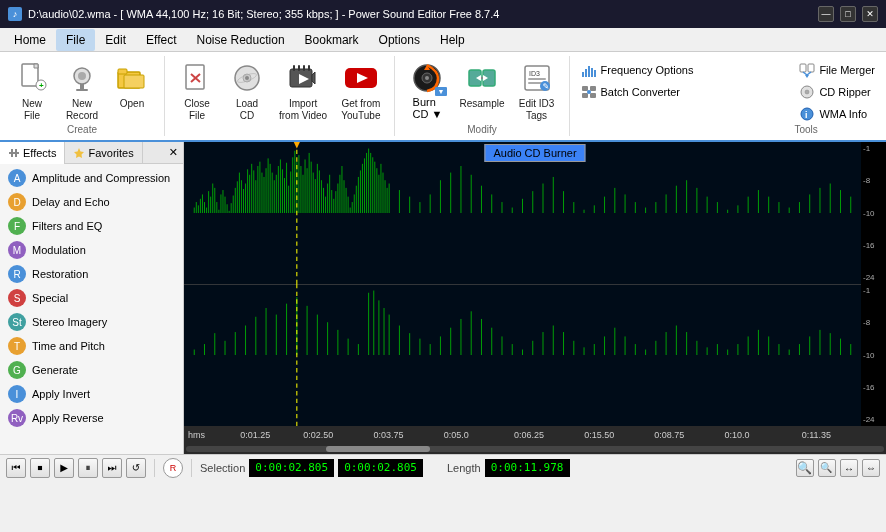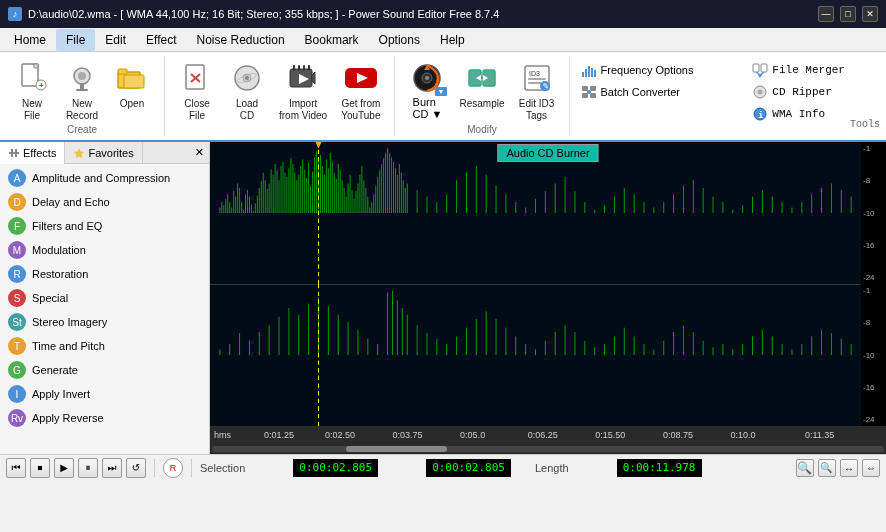--- a/index.html
+++ b/index.html
@@ -109,21 +109,21 @@
 
     
     .main-area {
       display: flex;
       height: calc(532px - 28px - 24px - 20px - 90px - 32px - 26px);
       
     }
 
     
     .effects-panel {
-      width: 210px;
+      width: 184px;
       background: #f5f5f5;
       border-right: 1px solid #ccc;
       display: flex;
       flex-direction: column;
       overflow: hidden;
     }
     .effects-tabs {
       display: flex;
       background: #e8e8e8;
       border-bottom: 1px solid #ccc;
@@ -186,21 +186,21 @@
       display: flex;
       flex-direction: column;
       overflow: hidden;
       position: relative;
     }
     .tooltip-label {
       position: absolute;
       top: 2px;
       left: 50%;
       transform: translateX(-50%);
-      background: #14b8a6;
+      background: #3b82f6;
       border: 1px solid #999;
       padding: 2px 8px;
       font-size: 11px;
       color: #000;
       z-index: 10;
       white-space: nowrap;
     }
     .time-ruler {
       background: #2a2a2a;
       height: 18px;
@@ -273,21 +273,20 @@
     .status-field {
       background: #000;
       color: #00ff00;
       padding: 1px 6px;
       font-size: 11px;
       font-family: monospace;
       height: 18px;
       display: flex;
       align-items: center;
       min-width: 80px;
-      margin-left: 44px;
     }
     .status-label {
       color: #444;
       font-size: 11px;
     }
     .status-right {
       margin-left: auto;
       display: flex;
       gap: 4px;
     }
@@ -513,21 +512,21 @@
           <rect x="1" y="9" width="6" height="5" rx="1" fill="#888"></rect>
           <rect x="9" y="9" width="6" height="5" rx="1" fill="#888"></rect>
           <circle cx="8" cy="8" r="2" fill="#4a90d9"></circle>
         </svg>
         <span>Batch Converter</span>
       </div>
     </div>
     <div class="ribbon-group-label"></div>
   </div>
 
-  <div style="display:flex;flex-direction:row;padding:4px 6px;font-family:Liberation Mono, monospace;">
+  <div style="display:flex;flex-direction:column;padding:4px 6px;">
     <div style="display:flex;flex-direction:column;gap:2px;flex:1;">
       <div class="ribbon-btn-small">
         <svg width="16" height="16" viewBox="0 0 16 16">
           <rect x="1" y="2" width="6" height="8" rx="1" fill="#fff" stroke="#888" stroke-width="1"></rect>
           <rect x="9" y="2" width="6" height="8" rx="1" fill="#fff" stroke="#888" stroke-width="1"></rect>
           <polygon points="6,13 10,13 8,16" fill="#4a90d9"></polygon>
           <line x1="4" y1="10" x2="8" y2="13" stroke="#4a90d9" stroke-width="1.5"></line>
           <line x1="12" y1="10" x2="8" y2="13" stroke="#4a90d9" stroke-width="1.5"></line>
         </svg>
         <span>File Merger</span>

